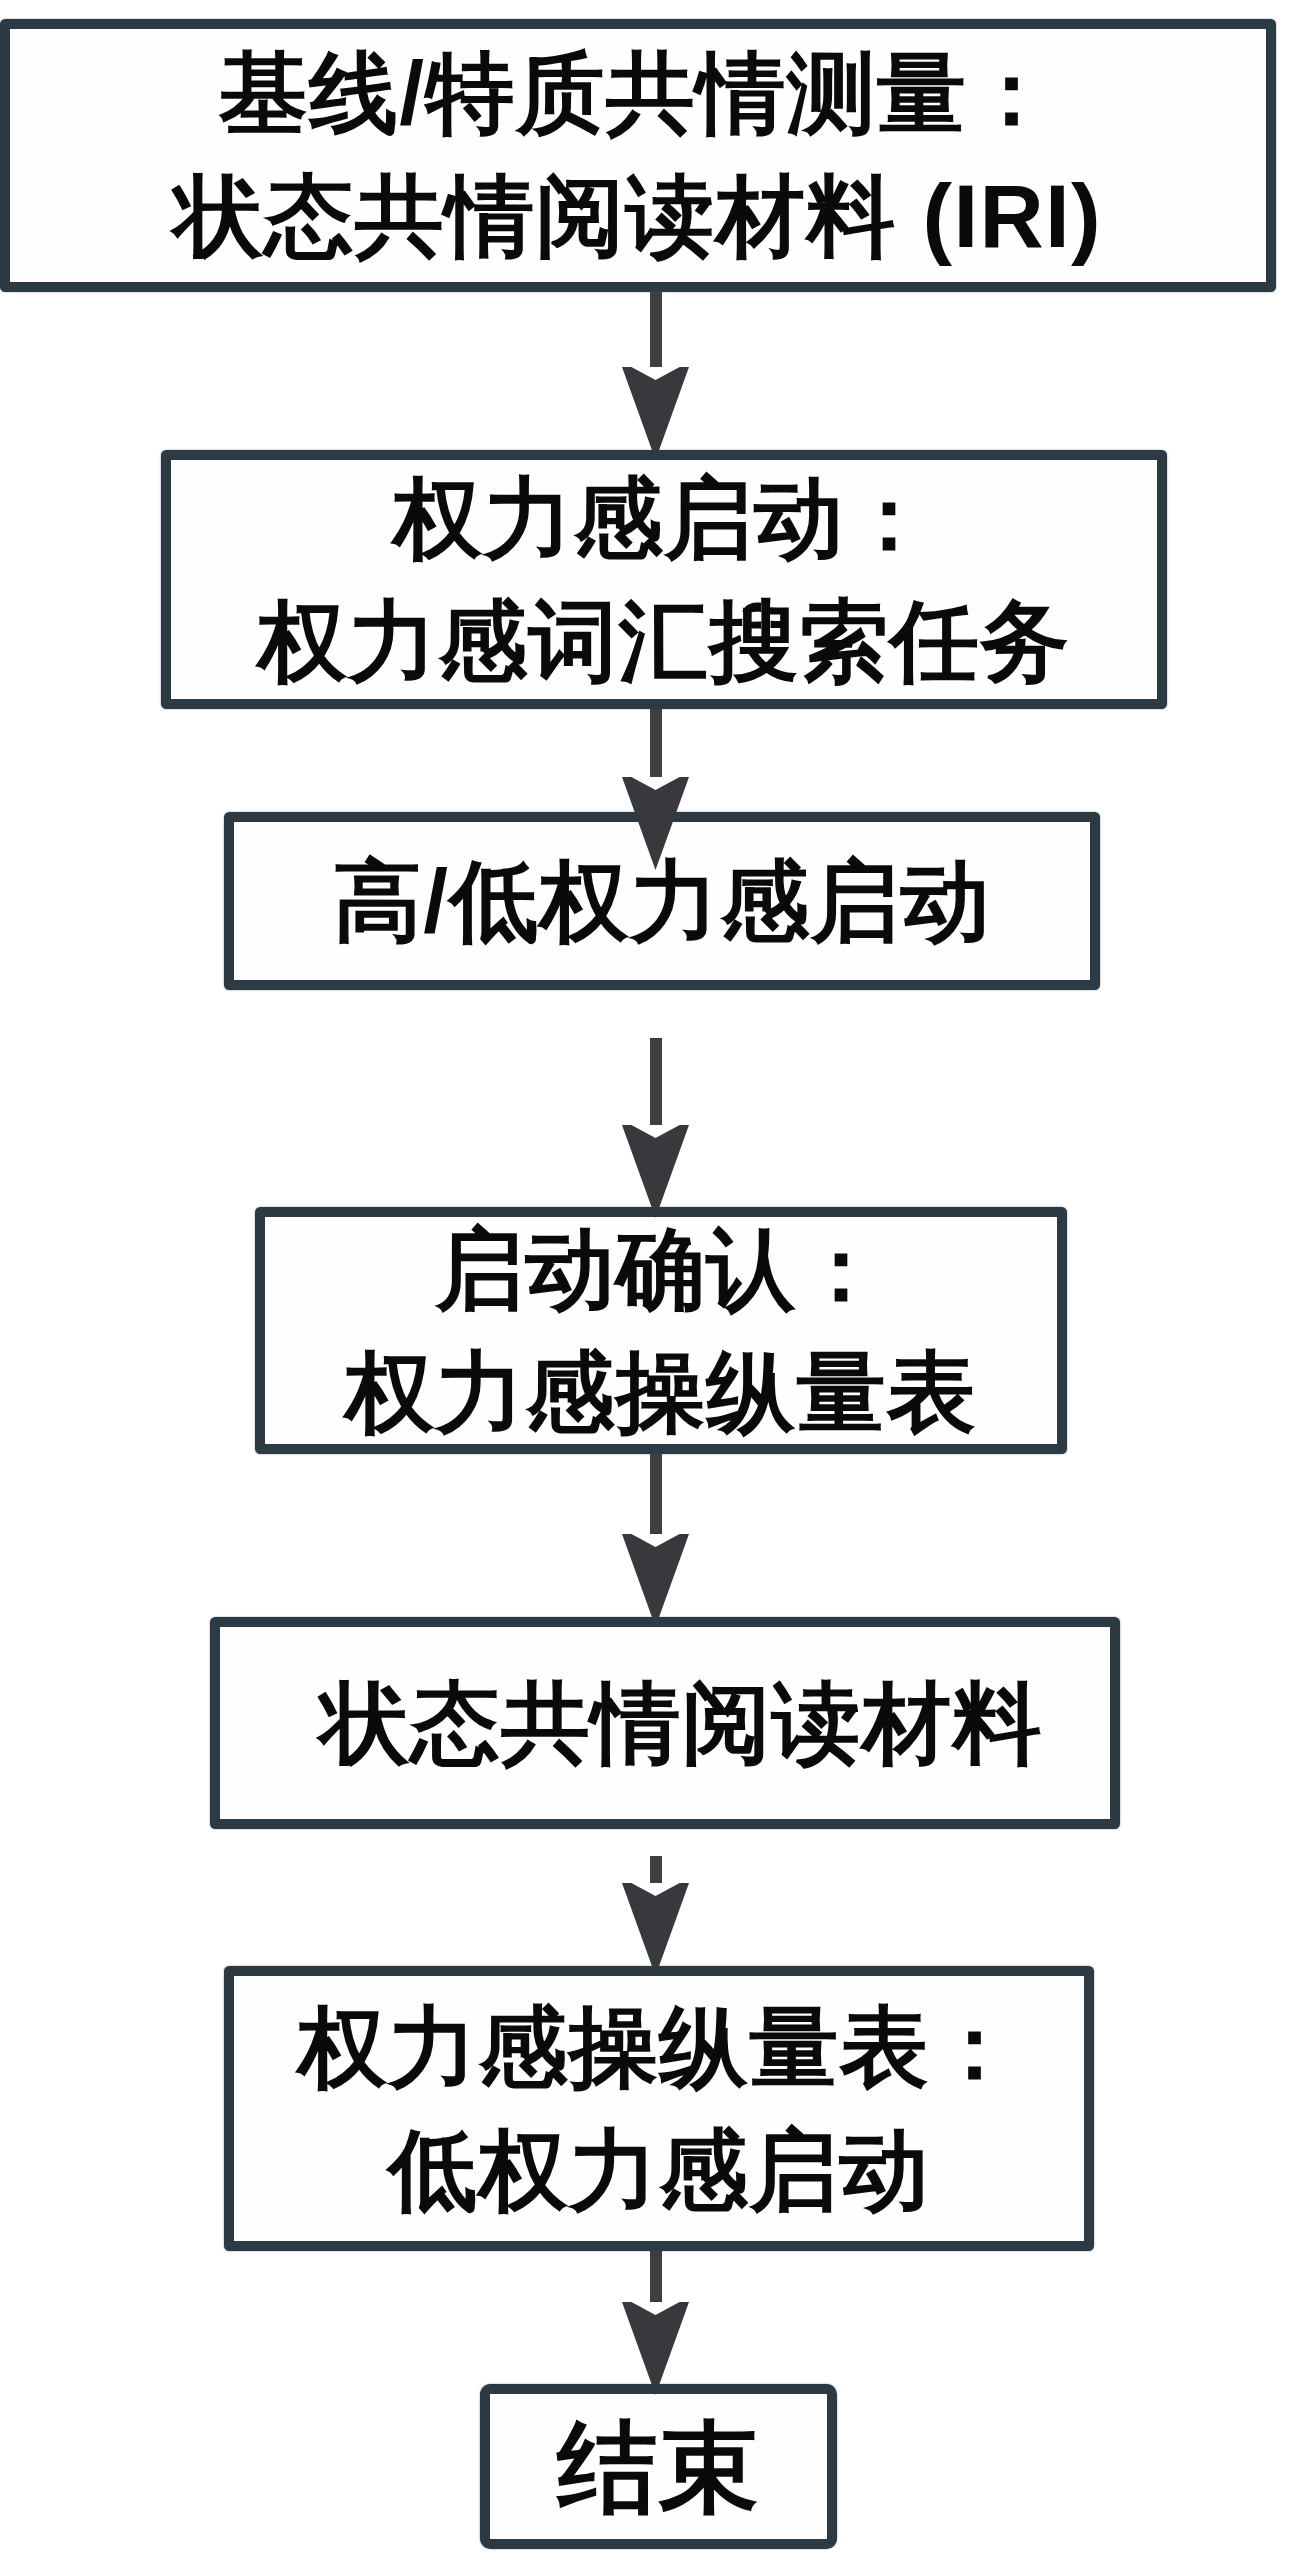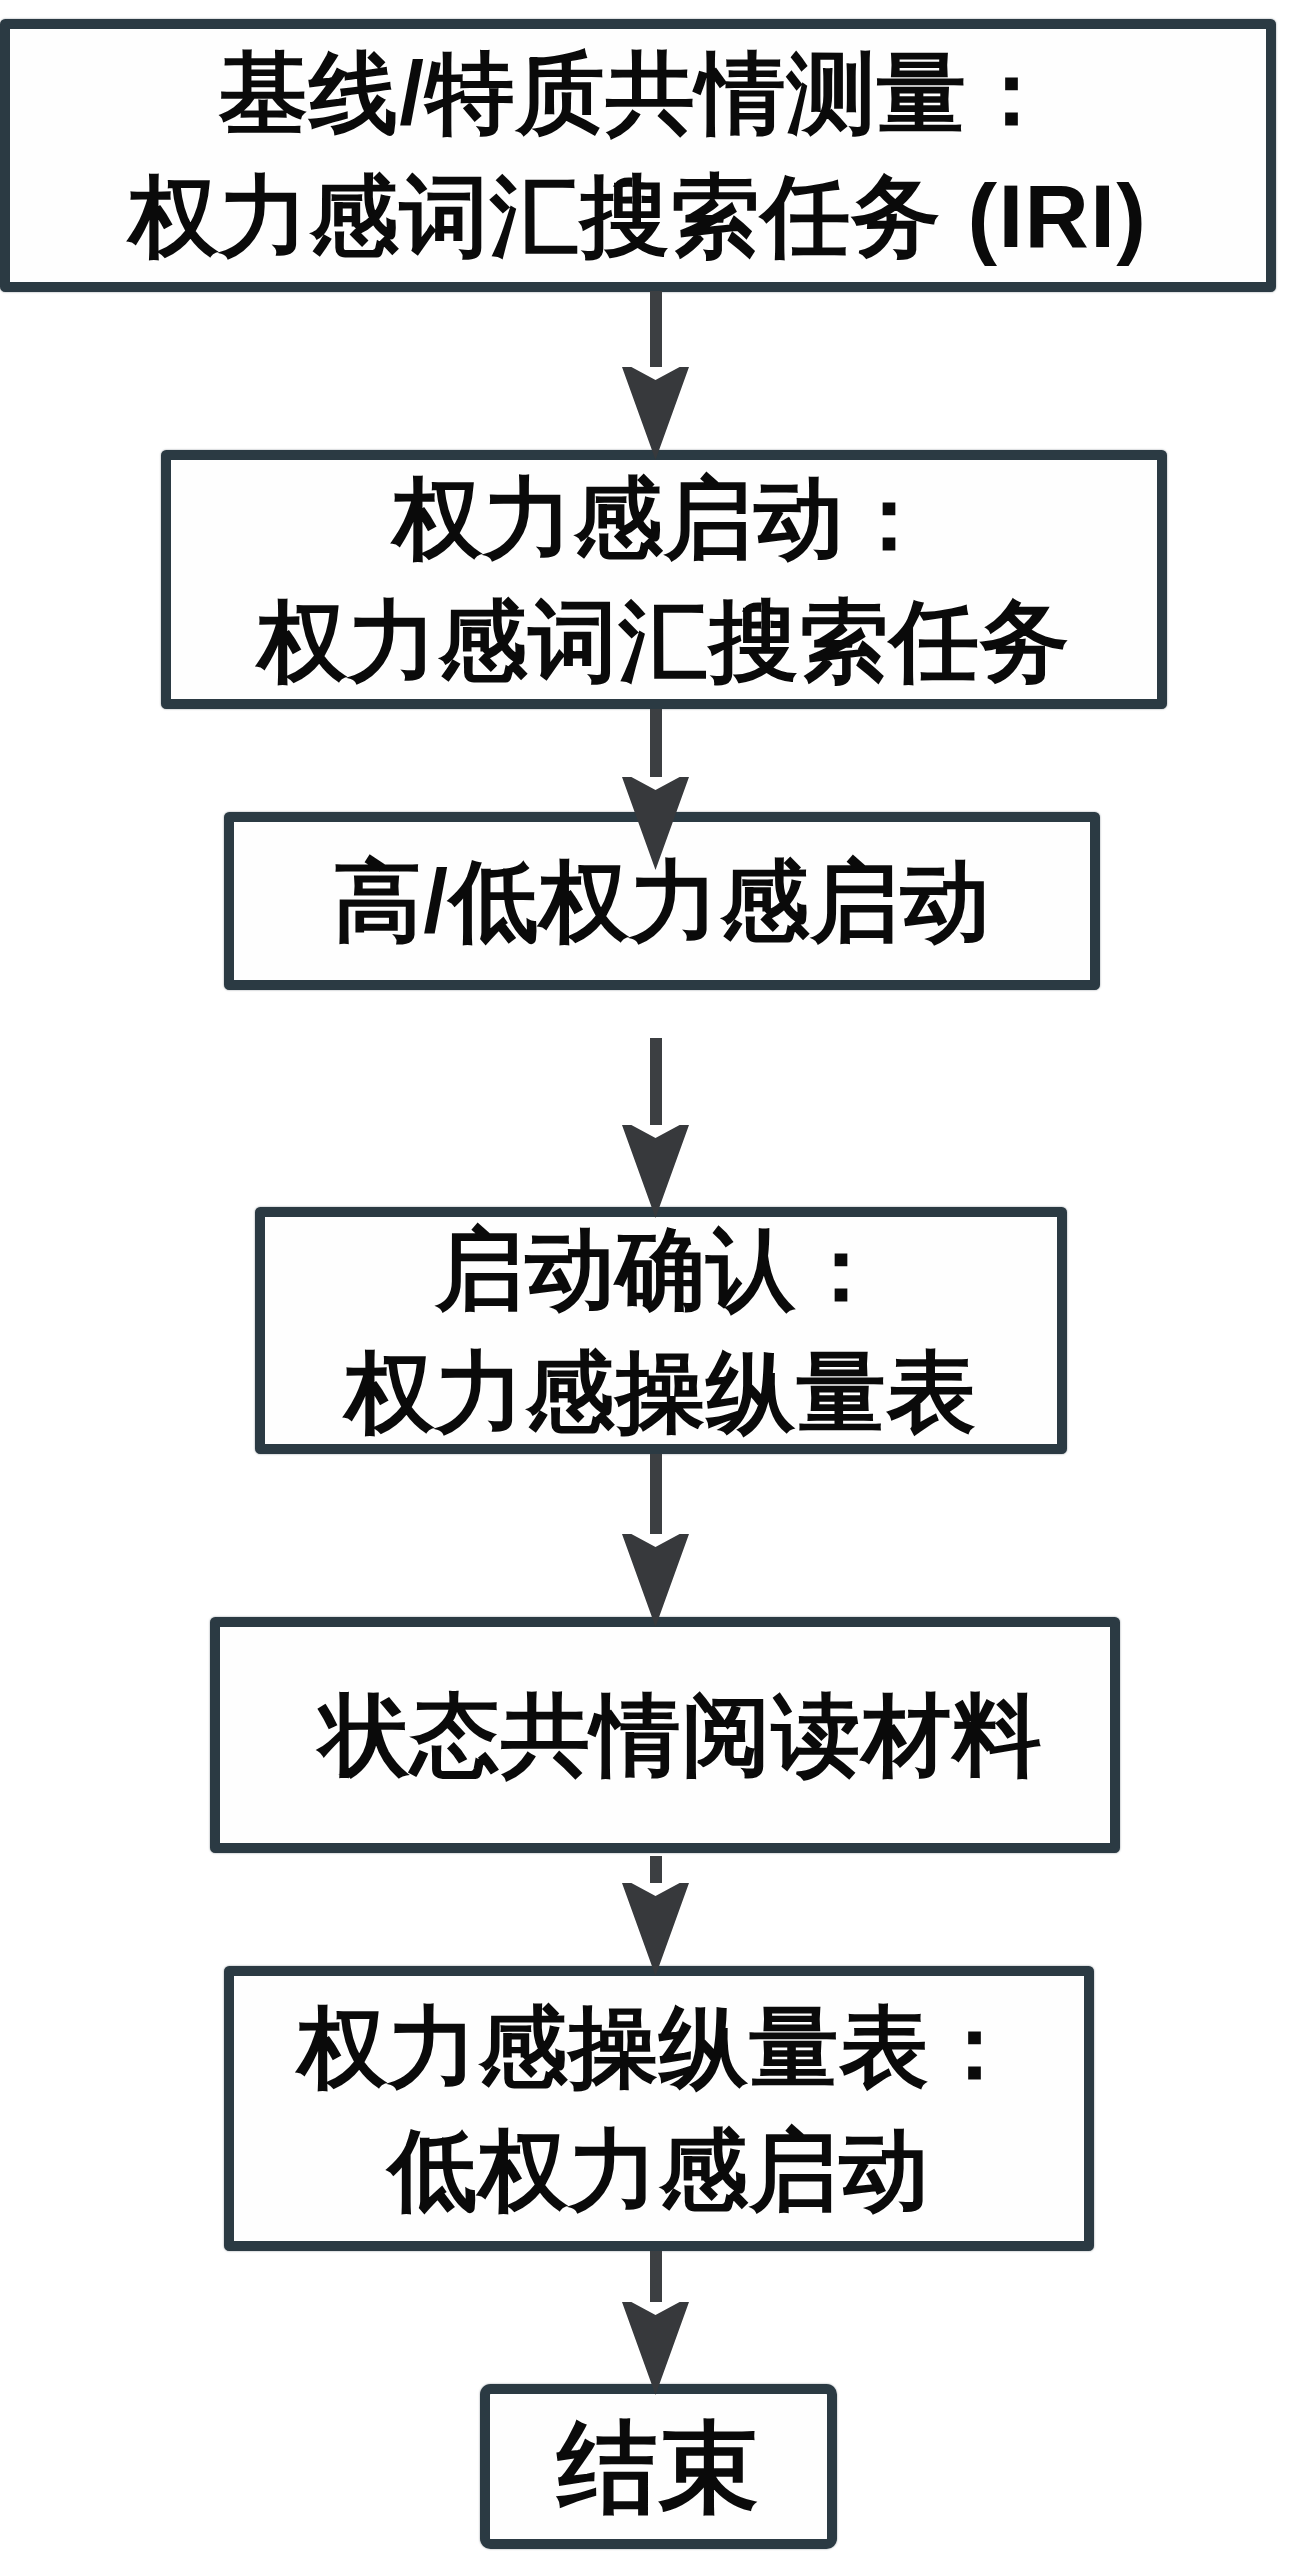--- a/index.html
+++ b/index.html
@@ -36,21 +36,21 @@
     z-index: 1;
     box-shadow: 0 0 2px rgba(40,55,65,.55);
   }
   .node .line { display: block; white-space: nowrap; }
   .node .line:empty { display: none; }
 
   .n1 { left: 0;  top: 18.6px;   width: 1276px; height: 273px; }
   .n2 { left: 161px; top: 450px;  width: 1006px; height: 259px; }
   .n3 { left: 224px; top: 812px; width: 876px; height: 178px; }
   .n4 { left: 255px; top: 1207px; width: 812px; height: 247px; text-align: right; }
-  .n5 { left: 210px; top: 1617px; width: 910px; height: 236px; padding-left: 33px; }
+  .n5 { left: 210px; top: 1617px; width: 910px; height: 212px; padding-left: 33px; }
   .n6 { left: 224px; top: 1966px; width: 870px; height: 285px; }
   .n7 { left: 480px; top: 2384px; width: 357px;  height: 165px;
         border-radius: 10.6px; font-size: 100px; align-items: center; }
 
   
   .arrow {
     position: absolute;
     left: 622px;            
     width: 67px;
     display: flex;
@@ -78,21 +78,21 @@
   .a5 { top: 1856px; height: 120px; }
   .a6 { top: 2251px; height: 144px; }
 </style>
 </head>
 <body>
 
 <div id="canvas">
 
   <div class="node n1">
     <span class="line">基线/特质共情测量：</span>
-    <span class="line">权力感词汇搜索任务 (IRI)</span>
+    <span class="line">状态共情阅读材料 (IRI)</span>
   </div>
 
   <div class="arrow a1">
     <div class="shaft"></div>
     <div class="head"></div>
   </div>
 
   <div class="node n2">
     <span class="line">权力感启动：</span>
     <span class="line">权力感词汇搜索任务</span>

